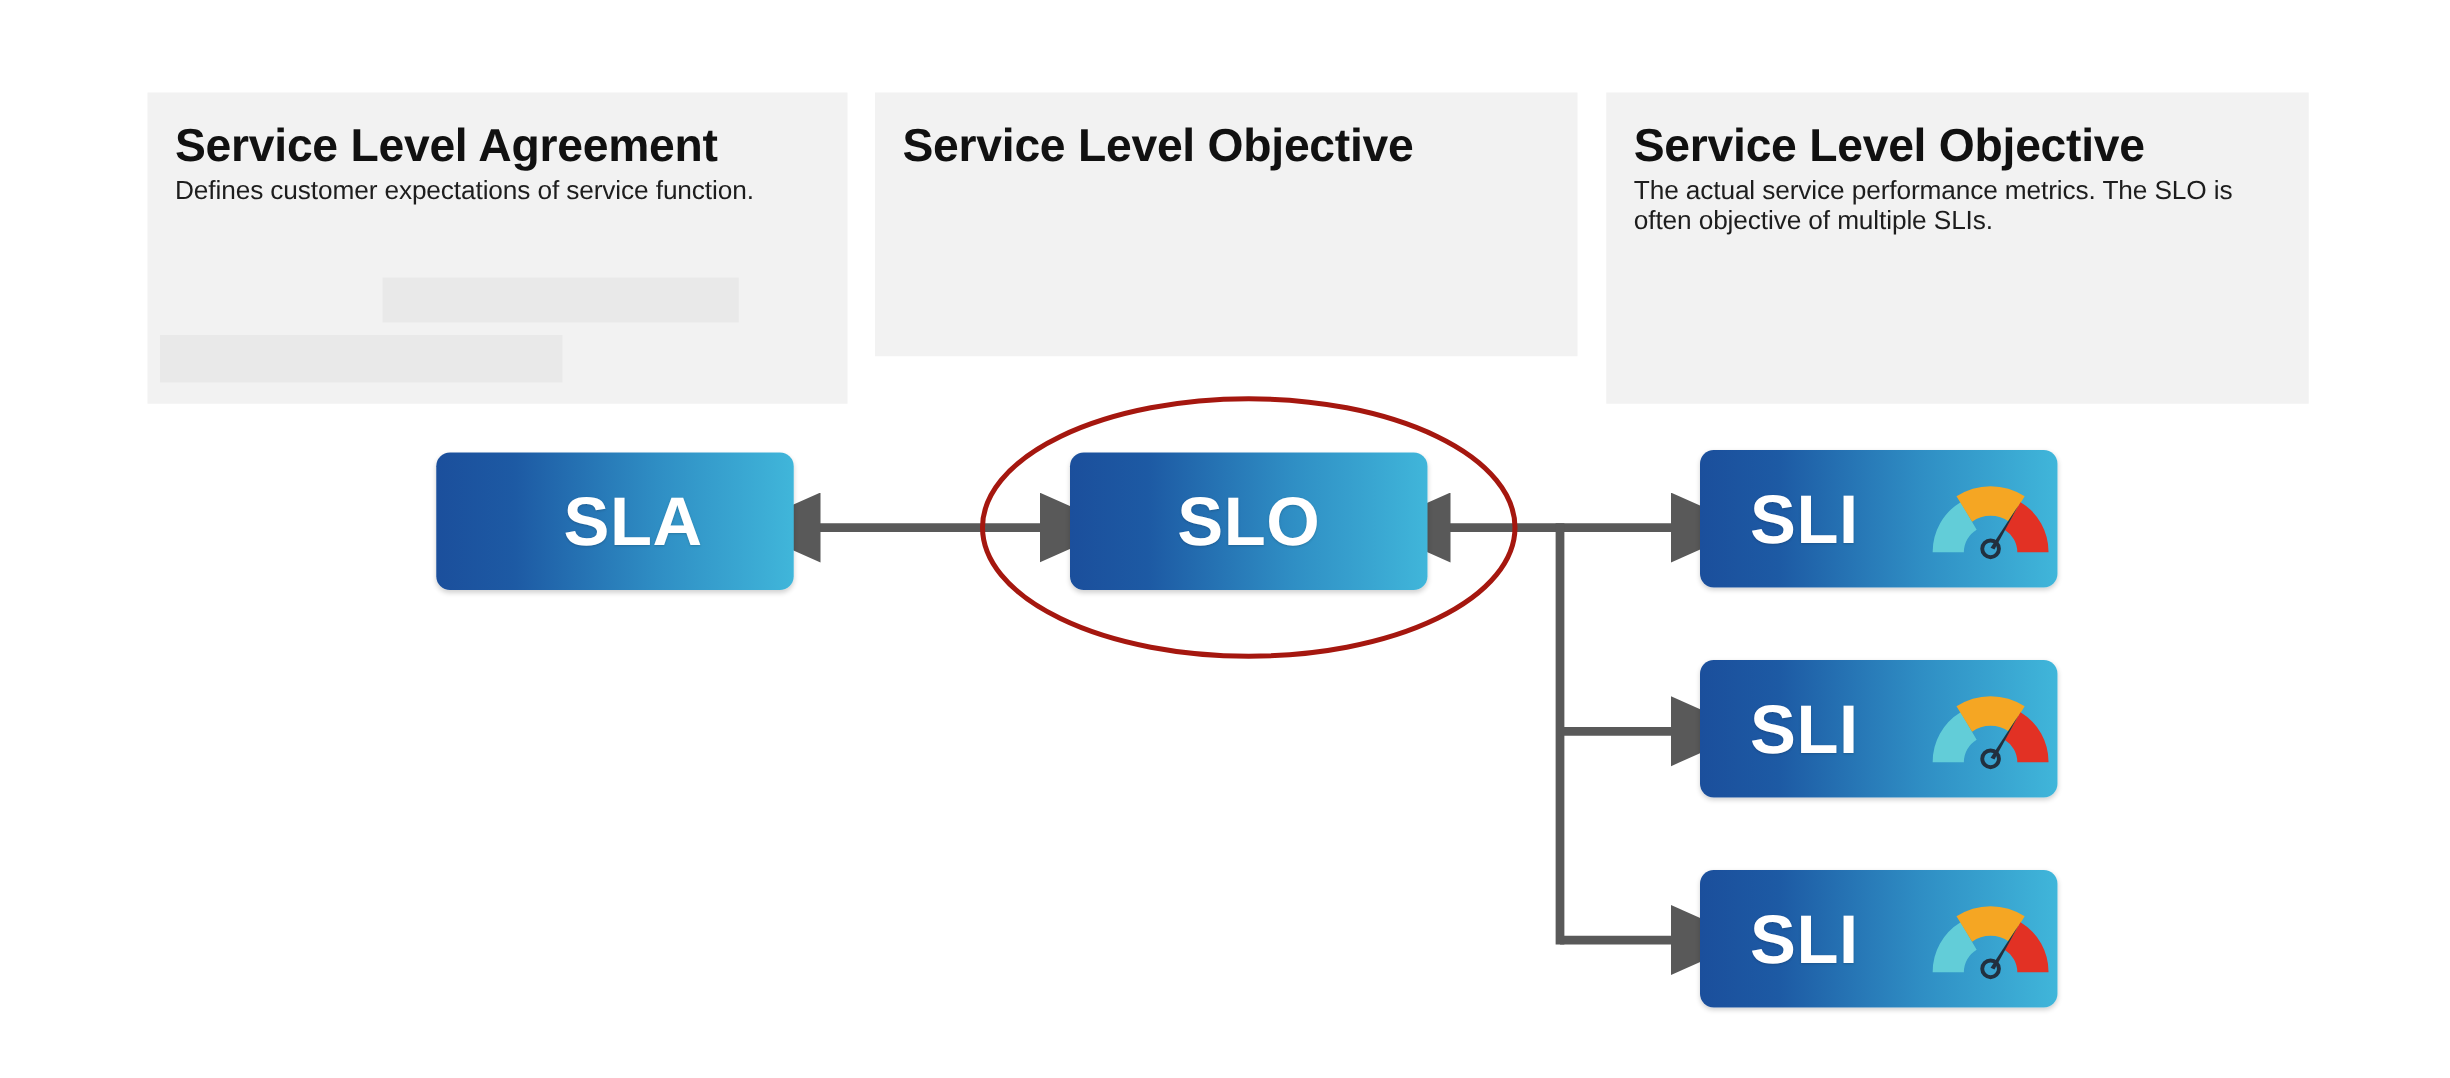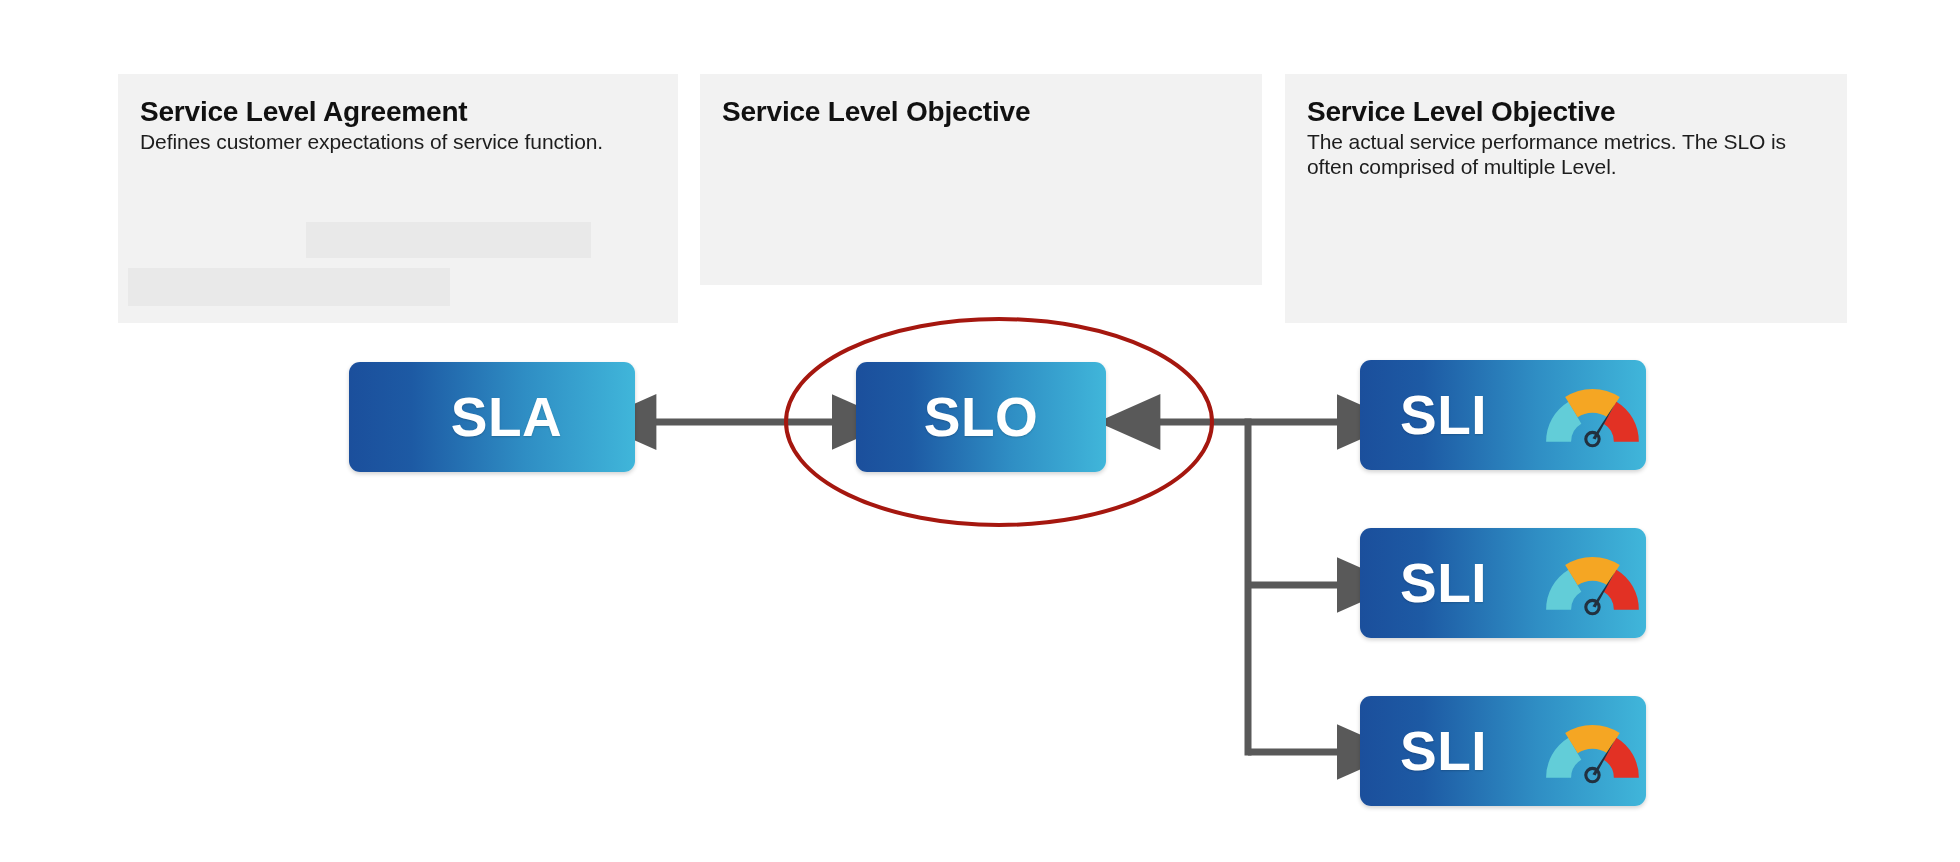--- a/index.html
+++ b/index.html
@@ -22,21 +22,21 @@
   }
 
   
   .card {
     position: absolute;
     background: #f2f2f2;
     box-sizing: border-box;
     padding: 22px 26px 8px 22px;
   }
   .card-title {
-    font-size: 28px;
+    font-size: 37px;
     font-weight: bold;
     color: #111111;
     line-height: 1.16;
     letter-spacing: -0.2px;
     margin: 0 0 2px 0;
     white-space: nowrap;
   }
   .card-body {
     font-size: 21px;
     font-weight: 400;
@@ -98,21 +98,21 @@
     <div class="redact" style="left:188px; top:148px; width:285px; height:36px;"></div>
     <div class="redact" style="left:10px; top:194px; width:322px; height:38px;"></div>
   </div>
 
   <div class="card" style="left:700px; top:74px; width:562px; height:211px;">
     <div class="card-title">Service Level Objective</div>
   </div>
 
   <div class="card" style="left:1285px; top:74px; width:562px; height:249px;">
     <div class="card-title">Service Level Objective</div>
-    <div class="card-body">The actual service performance metrics. The SLO is often comprised of multiple Level.</div>
+    <div class="card-body">The actual service performance metrics. The SLO is often objective of multiple SLIs.</div>
   </div>
 
   <svg id="connectors" viewBox="0 0 1960 862" width="1960" height="862">
     <defs>
       <marker id="arrR" markerWidth="10" markerHeight="10" refX="1.2" refY="4" orient="auto" markerUnits="strokeWidth">
         <path d="M0,0 L9,4 L0,8 z" fill="#595959"></path>
       </marker>
       <marker id="arrL" markerWidth="10" markerHeight="10" refX="7.8" refY="4" orient="auto" markerUnits="strokeWidth">
         <path d="M9,0 L0,4 L9,8 z" fill="#595959"></path>
       </marker>
@@ -128,21 +128,21 @@
 
     <line x1="1248" y1="752" x2="1345" y2="752" stroke="#595959" stroke-width="7" marker-end="url(#arrR)"></line>
 
     <ellipse cx="999" cy="422" rx="213" ry="103" fill="none" stroke="#a5170f" stroke-width="4"></ellipse>
   </svg>
 
   <div class="gbox box-sla" style="left:349px; top:362px; width:286px; height:110px;padding-left:29px;">
     <span class="gbox-label">SLA</span>
   </div>
 
-  <div class="gbox box-slo" style="left:856px; top:362px; width:250px; height:110px;">
+  <div class="gbox box-slo" style="left:856px; top:362px; width:286px; height:110px;">
     <span class="gbox-label">SLO</span>
   </div>
 
   <div class="gbox box-sli" style="left:1360px; top:360px; width:286px; height:110px;">
     <span class="gbox-label">SLI</span>
     <svg class="gauge-wrap" viewBox="0 0 120 72">
       <path d="M8,66 A52,52 0 0,1 33.1,21.1 L47.5,45.9 A23.5,23.5 0 0,0 36,66 Z" fill="#62cdd8"></path>
       <path d="M29.4,15.9 A56,56 0 0,1 90.6,15.9 L76.6,38.6 A29,29 0 0,0 43.4,38.6 Z" fill="#f5a623"></path>
       <path d="M86.9,21.1 A52,52 0 0,1 112,66 L84,66 A23.5,23.5 0 0,0 72.5,45.9 Z" fill="#e23124"></path>
       <path d="M60,62 L85,24 L63.5,63.5 Z" fill="#22303f"></path>

